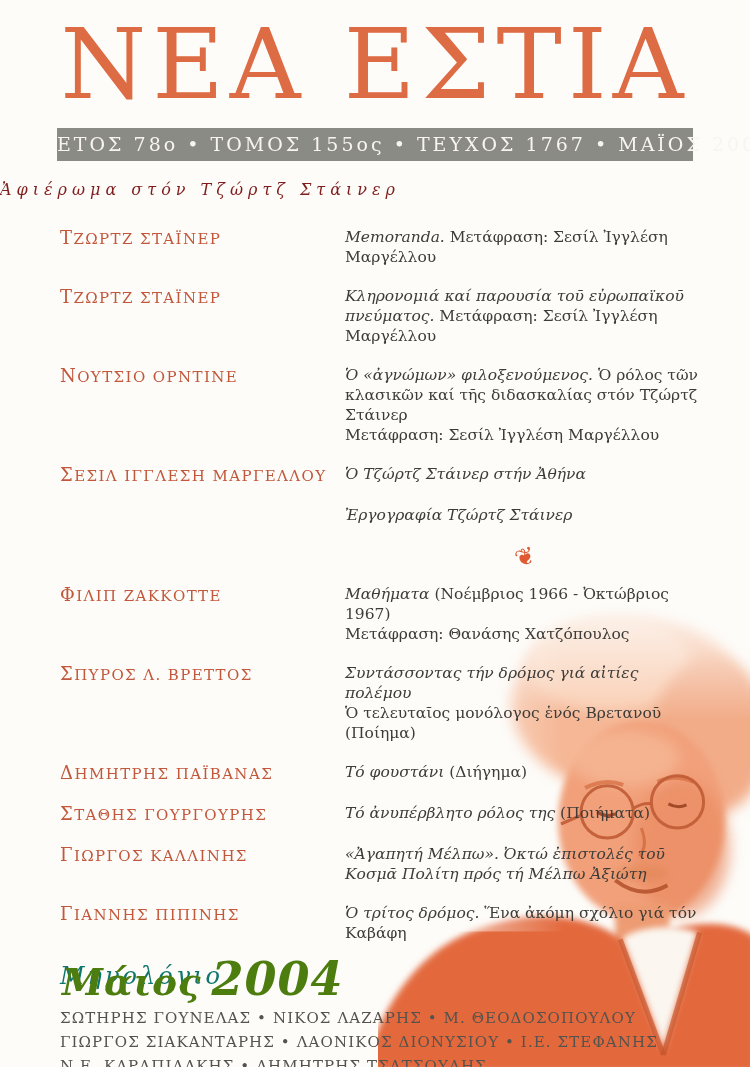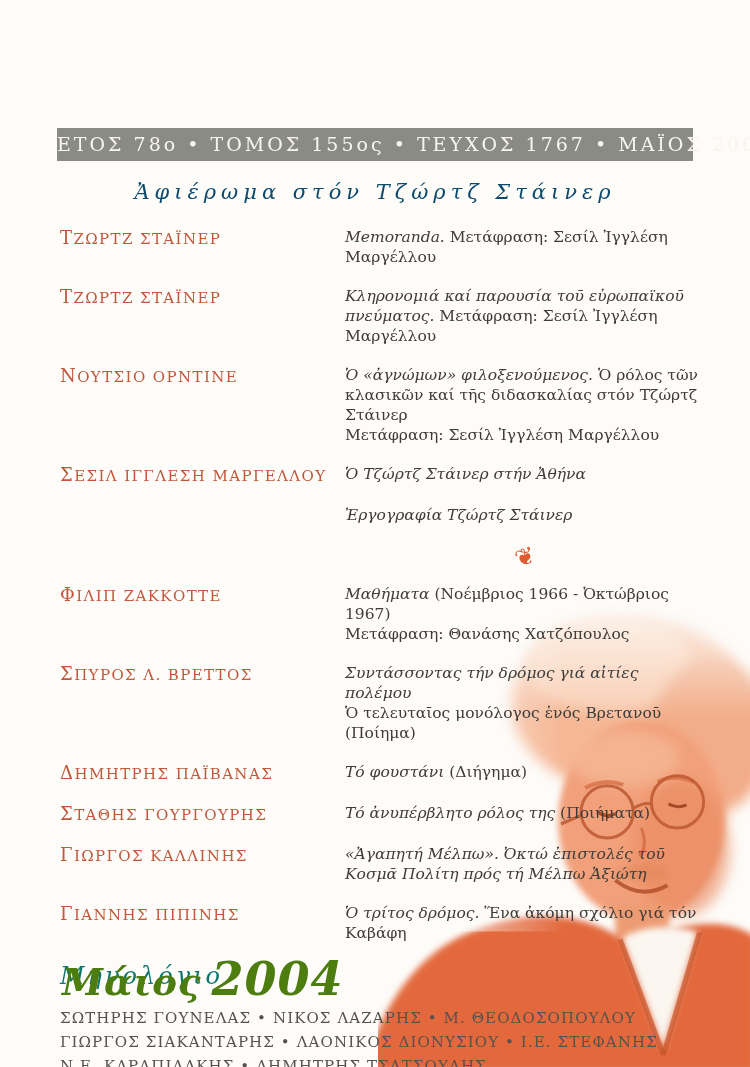--- a/index.html
+++ b/index.html
@@ -24,24 +24,24 @@
   .issue-bar{
     position:absolute;top:128px;left:57px;width:636px;height:33px;
     background:#8B8B85;
     color:#F8F5EF;
     font-size:19px;line-height:33px;letter-spacing:3px;
     text-align:center;
     white-space:nowrap;
   }
   .dedication{
     position:absolute;top:180px;left:0;width:750px;
-    text-align:center;
+    text-align:left;
     font-style:italic;
-    font-size:21px;letter-spacing:5px;
-    color:#0c4a6e;
+    font-size:16px;letter-spacing:5px;
+    color:#7f1d1d;
   }
   
   .toc{position:absolute;top:227px;left:60px;width:645px;}
   .toc-row{display:flex;margin-bottom:19px;}
   .toc-author{
     flex:0 0 285px;width:285px;
     color:#C2573B;
     font-size:15px;letter-spacing:1.4px;
     line-height:20px;
     padding-top:1px;
@@ -145,20 +145,21 @@
     <path d="M243,352 L 284,462 L 318,346 C 300,337 259,339 243,352 Z" fill="#FBF6F0" filter="url(#soft2)"></path>
     <path d="M241,353 L 284,468" stroke="#C6552B" stroke-width="5" fill="none" opacity="0.65"></path>
     <path d="M320,346 L 284,468" stroke="#C6552B" stroke-width="5" fill="none" opacity="0.65"></path>
 
     <rect x="0" y="0" width="370" height="345" fill="url(#fadeL)"></rect>
     <rect x="0" y="0" width="370" height="480" fill="url(#fadeT)"></rect>
   </svg>
 
   <div class="content">
 
+    <div class="masthead">ΝΕΑ ΕΣΤΙΑ</div>
     <div class="issue-bar">ΕΤΟΣ 78ο  •  ΤΟΜΟΣ 155ος  •  ΤΕΥΧΟΣ 1767  •  ΜΑΪΟΣ 2004</div>
     <div class="dedication">Ἀφιέρωμα στόν Τζώρτζ Στάινερ</div>
 
     <div class="toc">
       <div id="toc-part1">
           <div class="toc-row">
             <div class="toc-author">ΤΖΩΡΤΖ ΣΤΑΪΝΕΡ</div>
             <div class="toc-title">
               <div class="toc-line"><span class="seg-i">Memoranda.</span><span class="seg-r"> Μετάφραση: Σεσίλ Ἰγγλέση Μαργέλλου</span></div>
             </div>

